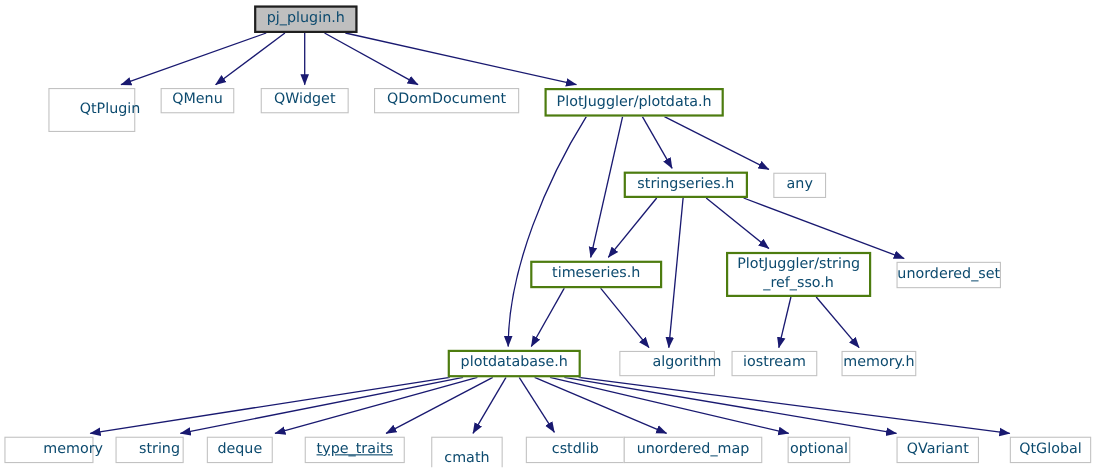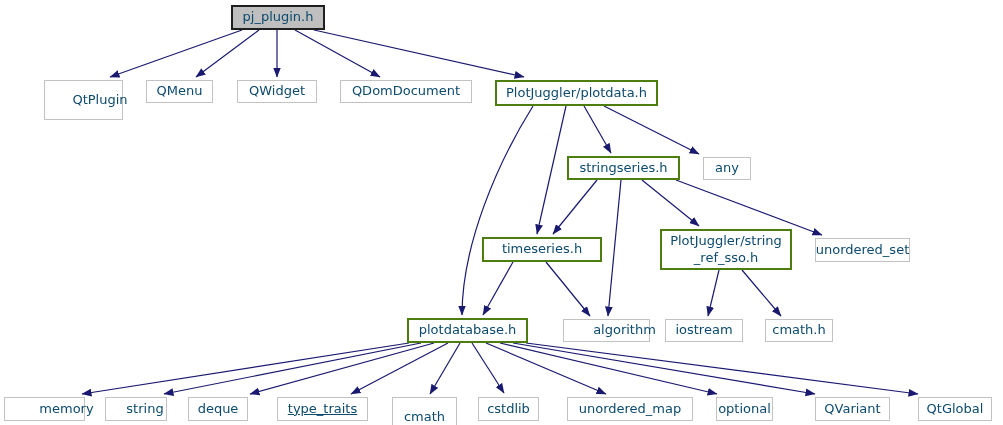--- a/index.html
+++ b/index.html
@@ -83,25 +83,25 @@
       <div class="node linked" style="left: 495px; top: 80px; width: 163px; height: 26px;">PlotJuggler/plotdata.h</div>
       <div class="node linked" style="left: 567px; top: 156px; width: 113px; height: 24px;">stringseries.h</div>
       <div class="node plain" style="left: 703px; top: 157px; width: 48px; height: 23px;">any</div>
       <div class="node linked" style="left: 482px; top: 237px; width: 120px; height: 25px;">timeseries.h</div>
       <div class="node linked" style="left: 660px; top: 229px; width: 132px; height: 41px;">PlotJuggler/string
 _ref_sso.h</div>
       <div class="node plain" style="left: 815px; top: 238px; width: 95px; height: 24px;">unordered_set</div>
       <div class="node linked" style="left: 407px; top: 318px; width: 121px; height: 25px;">plotdatabase.h</div>
       <div class="node plain" style="left: 563px; top: 319px; width: 87px; height: 23px; padding-left: 36px;">algorithm</div>
       <div class="node plain" style="left: 665px; top: 319px; width: 78px; height: 23px;">iostream</div>
-      <div class="node plain" style="left: 765px; top: 319px; width: 68px; height: 23px;">cmath.h</div>
+      <div class="node plain" style="left: 765px; top: 319px; width: 68px; height: 23px;">memory.h</div>
       <div class="node plain" style="left: 4px; top: 397px; width: 81px; height: 24px; padding-left: 44px;">memory</div>
       <div class="node plain" style="left: 105px; top: 397px; width: 62px; height: 24px; padding-left: 18px;">string</div>
       <div class="node plain" style="left: 188px; top: 397px; width: 60px; height: 24px; text-align: right;">deque</div>
       <div class="node plain" style="left: 277px; top: 397px; width: 91px; height: 24px; text-decoration: underline;">type_traits</div>
       <div class="node plain" style="left: 392px; top: 397px; width: 65px; height: 40px;">cmath</div>
-      <div class="node plain" style="left: 478px; top: 397px; width: 61px; height: 24px;">cstdlib</div>
+      <div class="node plain" style="left: 478px; top: 397px; width: 90px; height: 24px;">cstdlib</div>
       <div class="node plain" style="left: 567px; top: 397px; width: 126px; height: 24px;">unordered_map</div>
       <div class="node plain" style="left: 716px; top: 397px; width: 57px; height: 24px;">optional</div>
       <div class="node plain" style="left: 815px; top: 397px; width: 75px; height: 24px;">QVariant</div>
       <div class="node plain" style="left: 918px; top: 397px; width: 74px; height: 24px;">QtGlobal</div>
     </div>
 </div>
 
 </body></html>

